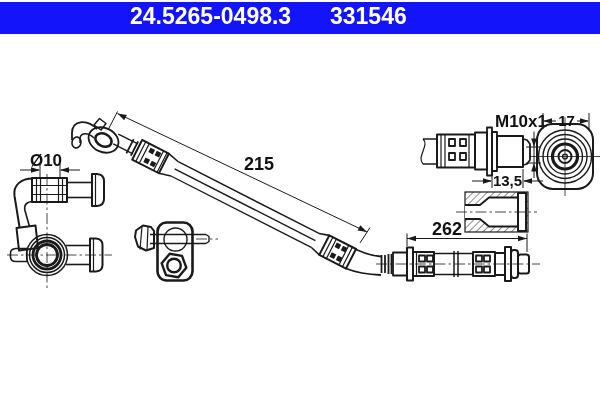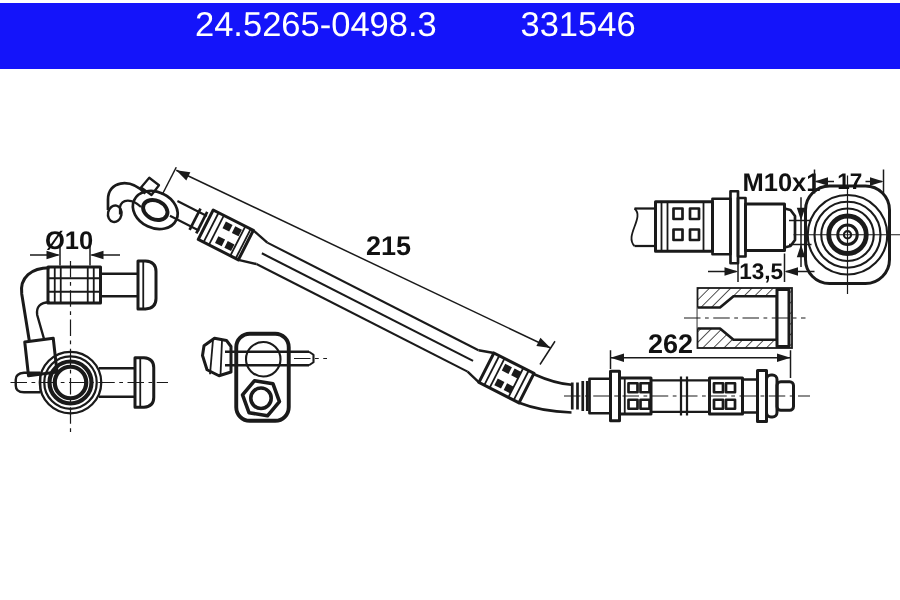--- a/index.html
+++ b/index.html
@@ -1,21 +1,21 @@
 <!DOCTYPE html>
 <html style="--hdr: #1414fa; --hdrtx: #ffffff;"><head>
 <meta charset="utf-8">
 <style>
   html,body{margin:0;padding:0;background:#fff;}
   #stage{position:relative;width:600px;height:400px;background:#fff;overflow:hidden;}
-  .header{position:absolute;left:0;top:2px;width:600px;height:44px;background:var(--hdr,#1414fa);
-    color:var(--hdrtx,#fff);font-family:"Liberation Sans",sans-serif;font-weight:normal;
+  .header{position:absolute;left:0;top:2px;width:600px;height:32px;background:var(--hdr,#1414fa);
+    color:var(--hdrtx,#fff);font-family:"Liberation Sans",sans-serif;font-weight:bold;
     font-size:23px;line-height:28px;}
   .pn{position:absolute;left:130px;}
-  .cn{position:absolute;left:330px;margin-left:17px;}
+  .cn{position:absolute;left:330px;}
   svg{position:absolute;left:0;top:0;}
   .ln{stroke:#1a1a1a;fill:none;stroke-linecap:butt;stroke-linejoin:round;}
   .s08{stroke-width:.8}.s12{stroke-width:1.2}.s14{stroke-width:1.4}
   .s15{stroke-width:1.5}.s16{stroke-width:1.6}.s18{stroke-width:1.8}.s2{stroke-width:2}
   .s24{stroke-width:2.4}.s26{stroke-width:2.6}.s28{stroke-width:2.8}.s32{stroke-width:3.2}
   .fillb{fill:#1a1a1a;stroke:none;}
   .wh{fill:#fff;}
   .cl{stroke:#1a1a1a;stroke-width:.8;fill:none;stroke-dasharray:11 3 2.5 3;}
   .dim{stroke:#1a1a1a;stroke-width:1;fill:none;}
   .dtx{font-family:"Liberation Sans",sans-serif;font-weight:bold;fill:#111;text-anchor:middle;}

